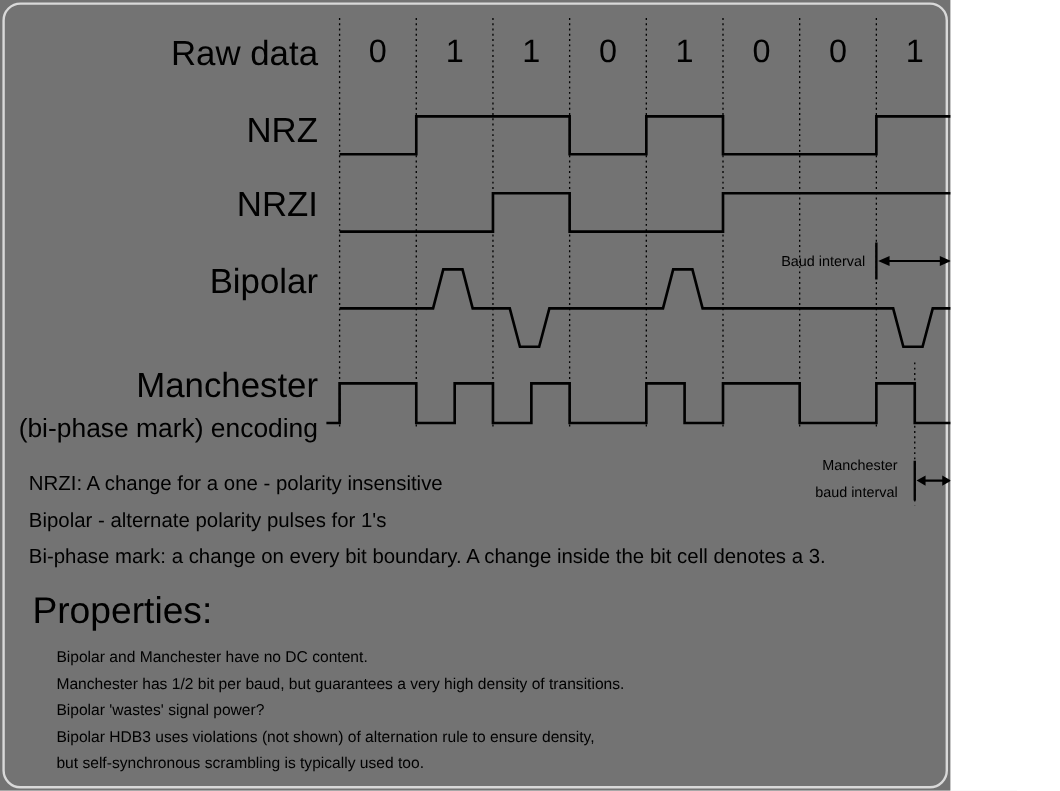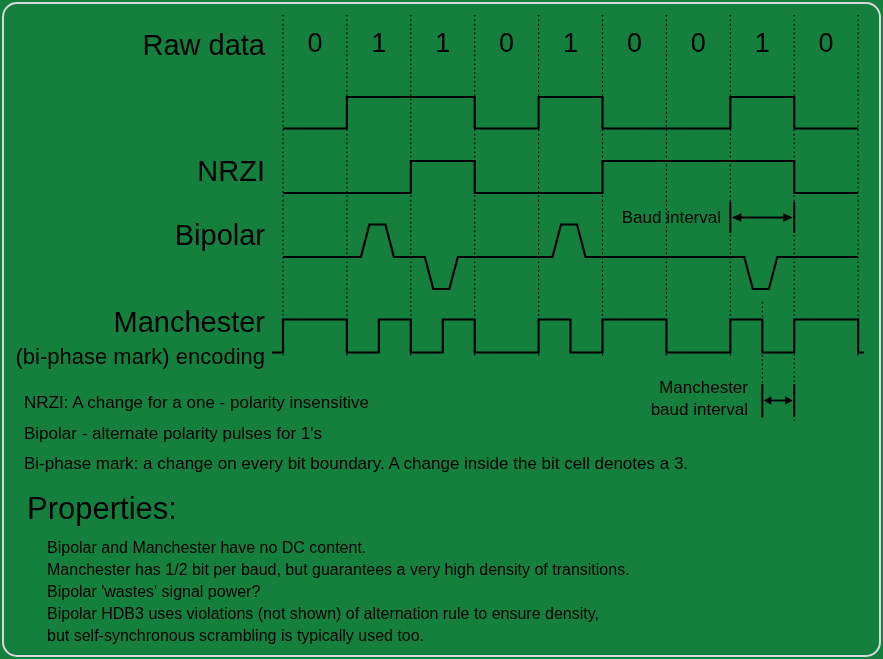--- a/index.html
+++ b/index.html
@@ -1,44 +1,44 @@
 <!DOCTYPE html>
 <html><head>
 <meta charset="utf-8">
 <style>
   html,body{margin:0;padding:0;background:#fff;}
   .stage{
-    position:relative;width:883px;height:659px;overflow:hidden;
-    background:#15803d;color:#000;
+    position:relative;width:792px;height:659px;overflow:hidden;
+    background:#737373;color:#000;
     font-family:"Liberation Sans", sans-serif;
   }
   .frame{
     position:absolute;left:2px;top:2px;right:2px;bottom:2px;
     border:2px solid #d9d9d9;border-radius:15px;
   }
   svg.wave{position:absolute;left:0;top:0;width:883px;height:659px;}
   .abs{position:absolute;white-space:nowrap;}
   .rowlbl{left:0;width:265px;text-align:right;font-size:29px;line-height:1;}
   .l-raw{top:31px;}
   .l-nrz{top:95px;}
   .l-nrzi{top:157px;text-align:right;}
   .l-bip{top:221px;}
   .l-man{top:308px;}
   .l-mansub{top:344px;font-size:22px;left:0;width:265px;text-align:right;}
   .bits{position:absolute;left:0;top:0;width:883px;height:70px;}
   .bit{position:absolute;top:30px;width:40px;text-align:center;font-size:27px;line-height:1;}
-  .ann{font-size:17px;line-height:22px;}
+  .ann{font-size:12px;line-height:22px;}
   .a-baud{left:521px;width:200px;top:207px;text-align:right;}
   .a-manbaud{left:548px;width:200px;top:377px;text-align:right;}
   .note{left:24px;font-size:17px;line-height:1;}
   .n1{top:394px;}
   .n2{top:425px;}
   .n3{top:455px;}
   .props-head{left:27px;top:493px;font-size:31px;line-height:1;}
-  .props{left:47px;top:537px;font-size:16px;line-height:22px;}
+  .props{left:47px;top:537px;font-size:13px;line-height:22px;}
   .copyright{right:22px;top:613px;font-size:20.5px;line-height:1;color:#e0e0e0;}
 </style>
 </head>
 <body>
 
 <div class="stage">
   <div class="frame"></div>
 
   <svg class="wave" viewBox="0 0 883 659">
       <line x1="283.0" y1="15" x2="283.0" y2="358" stroke="#000" stroke-width="1.1" stroke-dasharray="1.6 2.8"></line>
@@ -73,20 +73,21 @@
       <span class="bit" style="left: 294.9px;">0</span>
       <span class="bit" style="left: 358.9px;">1</span>
       <span class="bit" style="left: 422.8px;">1</span>
       <span class="bit" style="left: 486.6px;">0</span>
       <span class="bit" style="left: 550.5px;">1</span>
       <span class="bit" style="left: 614.5px;">0</span>
       <span class="bit" style="left: 678.3px;">0</span>
       <span class="bit" style="left: 742.3px;">1</span>
       <span class="bit" style="left: 806.1px;">0</span>
     </div>
+  <div class="abs rowlbl l-nrz">NRZ</div>
   <div class="abs rowlbl l-nrzi">NRZI</div>
   <div class="abs rowlbl l-bip">Bipolar</div>
   <div class="abs rowlbl l-man">Manchester</div>
   <div class="abs l-mansub">(bi-phase mark) encoding</div>
 
   <div class="abs ann a-baud">Baud interval</div>
   <div class="abs ann a-manbaud">
     <div>Manchester</div>
     <div>baud interval</div>
   </div>

